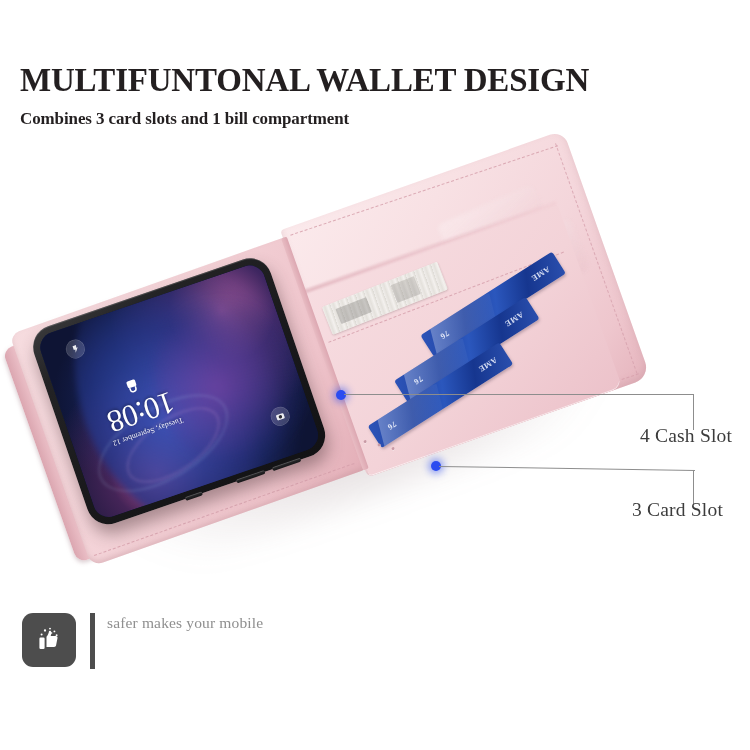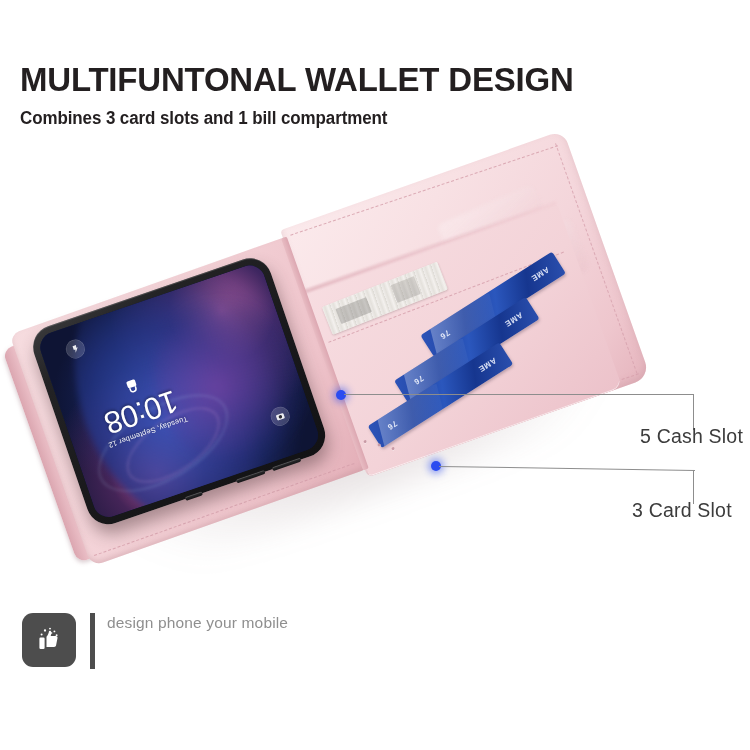--- a/index.html
+++ b/index.html
@@ -13,20 +13,21 @@
     position: relative;
     overflow: hidden;
     font-family: "Liberation Sans", sans-serif;
     -webkit-font-smoothing: antialiased;
   }
 
   .canvas {
     position: absolute;
     inset: 0;
     background: #ffffff;
+    font-family: Liberation Serif, serif;
   }
 
   
   .header { position: absolute; left: 20px; top: 62px; width: 700px; }
   .headline {
     font-size: 34px;
     font-weight: 700;
     letter-spacing: -0.2px;
     color: #231f20;
     line-height: 1.05;
@@ -471,21 +472,21 @@
           <div class="btn-side" style="left:150px; bottom:-2px; width:30px; height:4px;"></div>
           <div class="btn-side" style="left:188px; bottom:-2px; width:30px; height:4px;"></div>
           <div class="btn-side" style="left:96px; bottom:-2px; width:18px; height:4px;"></div>
         </div>
       </div>
     </div>
 
     <div class="dot" style="left:336px; top:240px;"></div>
     <div class="callout-line" style="left:344px; top:244px; width:350px; height:1.4px;"></div>
     <div class="callout-line" style="left:693px; top:244px; width:1.4px; height:36px;"></div>
-    <div class="callout-label" style="left:640px; top:275px;">5 Cash Slot</div>
+    <div class="callout-label" style="left:640px; top:275px;">4 Cash Slot</div>
 
     <div class="dot" style="left:431px; top:311px;"></div>
     <div class="callout-line" style="left:439px; top:316px; width:256px; height:1.4px; transform:rotate(0.9deg); transform-origin:left center;"></div>
     <div class="callout-line" style="left:693px; top:320px; width:1.4px; height:34px;"></div>
     <div class="callout-label" style="left:632px; top:349px;">3 Card Slot</div>
   </div>
 
   <div class="footer">
     <div class="feat-icon">
       <svg width="30" height="30" viewBox="0 0 30 30" aria-hidden="true">
@@ -494,17 +495,17 @@
         <circle cx="20.4" cy="6.4" r="0.95" fill="#fff"></circle>
         <circle cx="7.6" cy="9.4" r="1.0" fill="#fff"></circle>
         <circle cx="22.6" cy="10.3" r="1.0" fill="#fff"></circle>
         <circle cx="17.6" cy="8.0" r="0.8" fill="#fff"></circle>
         <path d="M13.6 10.2c0.9-1.5 1.3-2.6 1.3-3.6 0-0.9 0.8-1.2 1.5-0.8 0.8 0.5 1.1 1.6 0.9 2.9-0.1 0.8-0.4 1.6-0.7 2.3h5.2c1.1 0 1.9 0.9 1.7 2l-1.4 7.2c-0.2 1-1 1.7-2 1.7h-7.6v-10.2z" fill="#fff"></path>
         <rect x="5.4" y="12.6" width="5.2" height="11.3" rx="1.2" fill="#fff"></rect>
       </svg>
     </div>
     <div class="feat-bar"></div>
     <div class="feat-text">
-      <div>design phone your mobile</div>
+      <div>safer makes your mobile</div>
     </div>
   </div>
 
 </div>
 
 </body></html>

